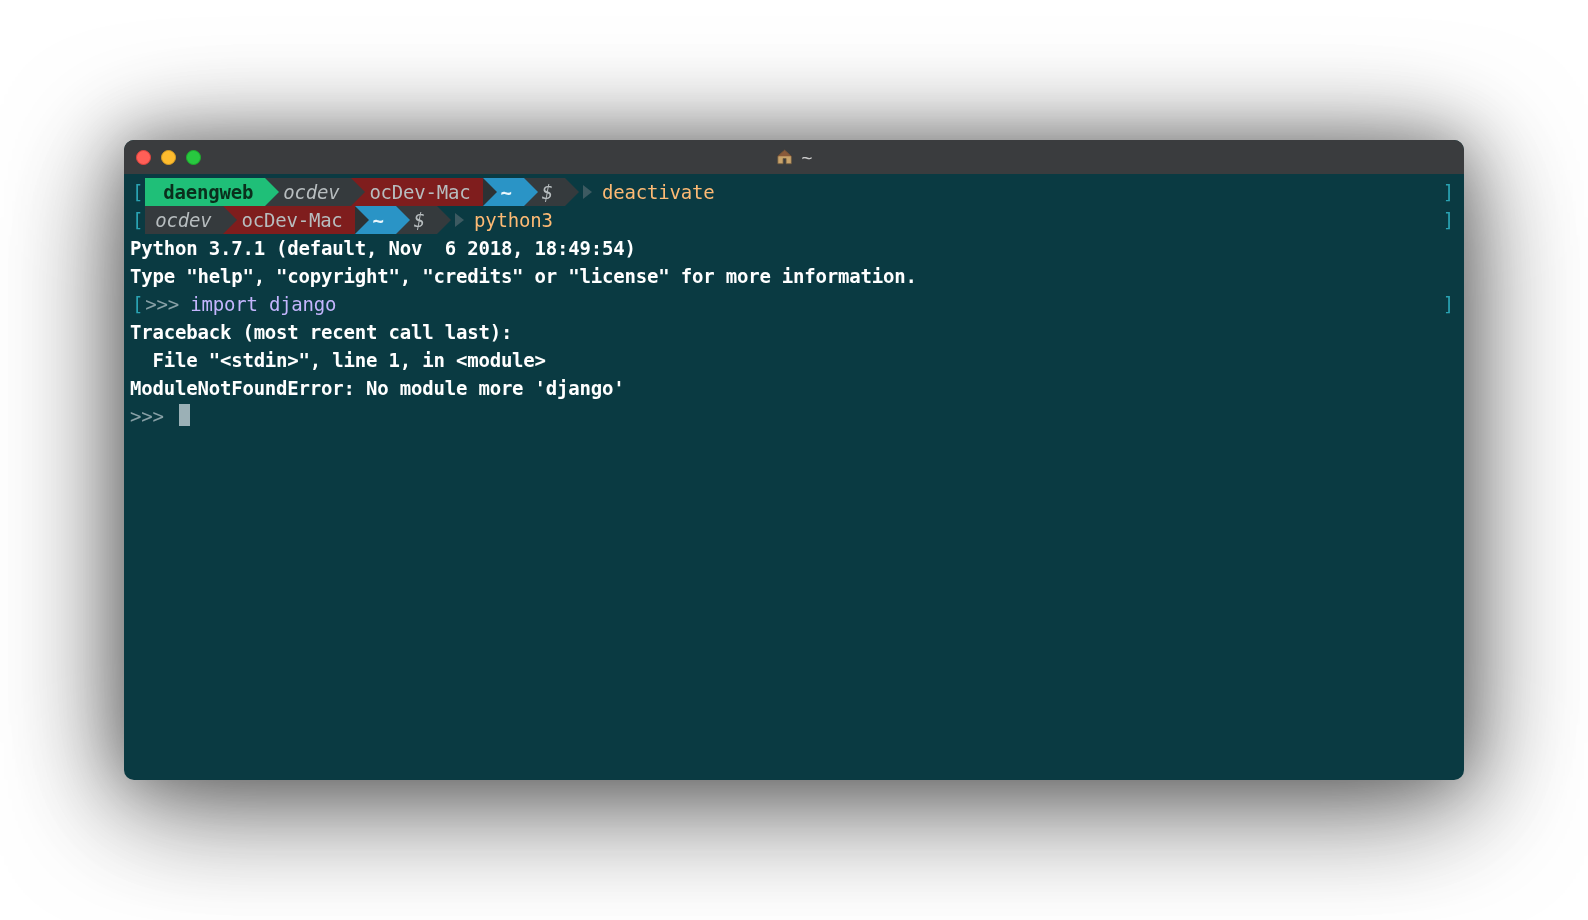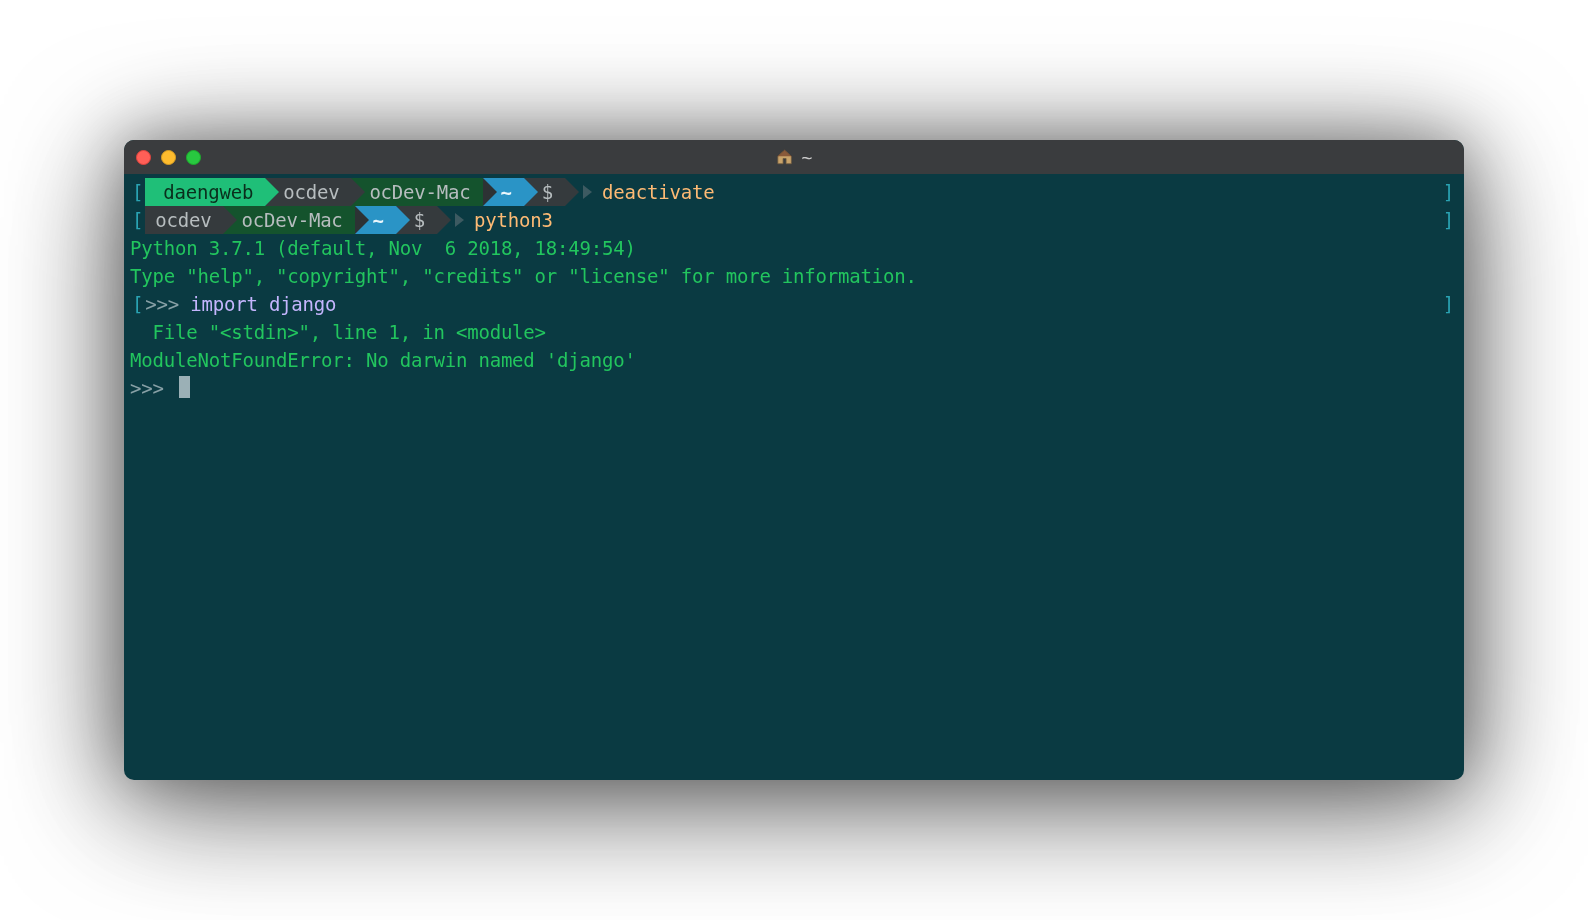--- a/index.html
+++ b/index.html
@@ -87,44 +87,44 @@
     position: absolute;
     right: -14px;
     top: 0;
     width: 0; height: 0;
     border-top: 14px solid transparent;
     border-bottom: 14px solid transparent;
     border-left: 14px solid currentColor;
     z-index: 2;
   }
   .seg-green { background: #1fbf78; color: #1fbf78; }
-  .seg-green span { color: #0a2e1c; font-weight: 400; }
+  .seg-green span { color: #0a2e1c; font-weight: 700; }
   .seg-gray  { background: #353a3d; color: #353a3d; }
-  .seg-gray span { color: #b7bdbf; }
-  .seg-gray2 { background: #14532d; color: #2d3234; }
+  .seg-gray span { color: #b7bdbf; font-style: italic; }
+  .seg-gray2 { background: #7f1d1d; color: #2d3234; }
   .seg-gray2 span { color: #b7bdbf; }
   .seg-blue  { background: #2a94c6; color: #2a94c6; }
   .seg-blue span { color: #e9f6fc; font-weight: 600; }
   .trail-arrow {
     display: inline-block;
     width: 0; height: 0;
     border-top: 7px solid transparent;
     border-bottom: 7px solid transparent;
     border-left: 9px solid #3d5a61;
     margin: 0 8px 0 18px;
     align-self: center;
   }
   .cmd-text { color: #fdba74; align-self: center; padding-left: 2px; }
   .end-bracket {
     margin-left: auto;
     color: #2aa3b3;
     padding-right: 4px;
     display:flex; align-items:center;
   }
-  .out-line { white-space: pre; color: #22c55e; }
+  .out-line { white-space: pre; color: #ffffff; font-weight: bold; }
   .repl-row {
     display: flex;
     white-space: pre;
   }
   .repl-prompt { color: #88a0a6; }
   .repl-input { color: #c4b5fd; }
   .cursor {
     display: inline-block;
     width: 11px;
     height: 22px;
@@ -183,22 +183,23 @@
       </div>
 
       <div class="out-line">Python 3.7.1 (default, Nov  6 2018, 18:49:54) </div>
       <div class="out-line">Type "help", "copyright", "credits" or "license" for more information.</div>
 
       <div class="repl-row">
         <span class="bracket">[</span><span class="repl-prompt">&gt;&gt;&gt; </span><span class="repl-input">import django</span>
         <span class="end-bracket">]</span>
       </div>
 
+      <div class="out-line">Traceback (most recent call last):</div>
       <div class="out-line">  File "&lt;stdin&gt;", line 1, in &lt;module&gt;</div>
-      <div class="out-line">ModuleNotFoundError: No darwin named 'django'</div>
+      <div class="out-line">ModuleNotFoundError: No module more 'django'</div>
 
       <div class="repl-row">
         <span class="repl-prompt">&gt;&gt;&gt; </span><span class="cursor"></span>
       </div>
 
     </div>
   </div>
 </div>
 
 </body></html>

